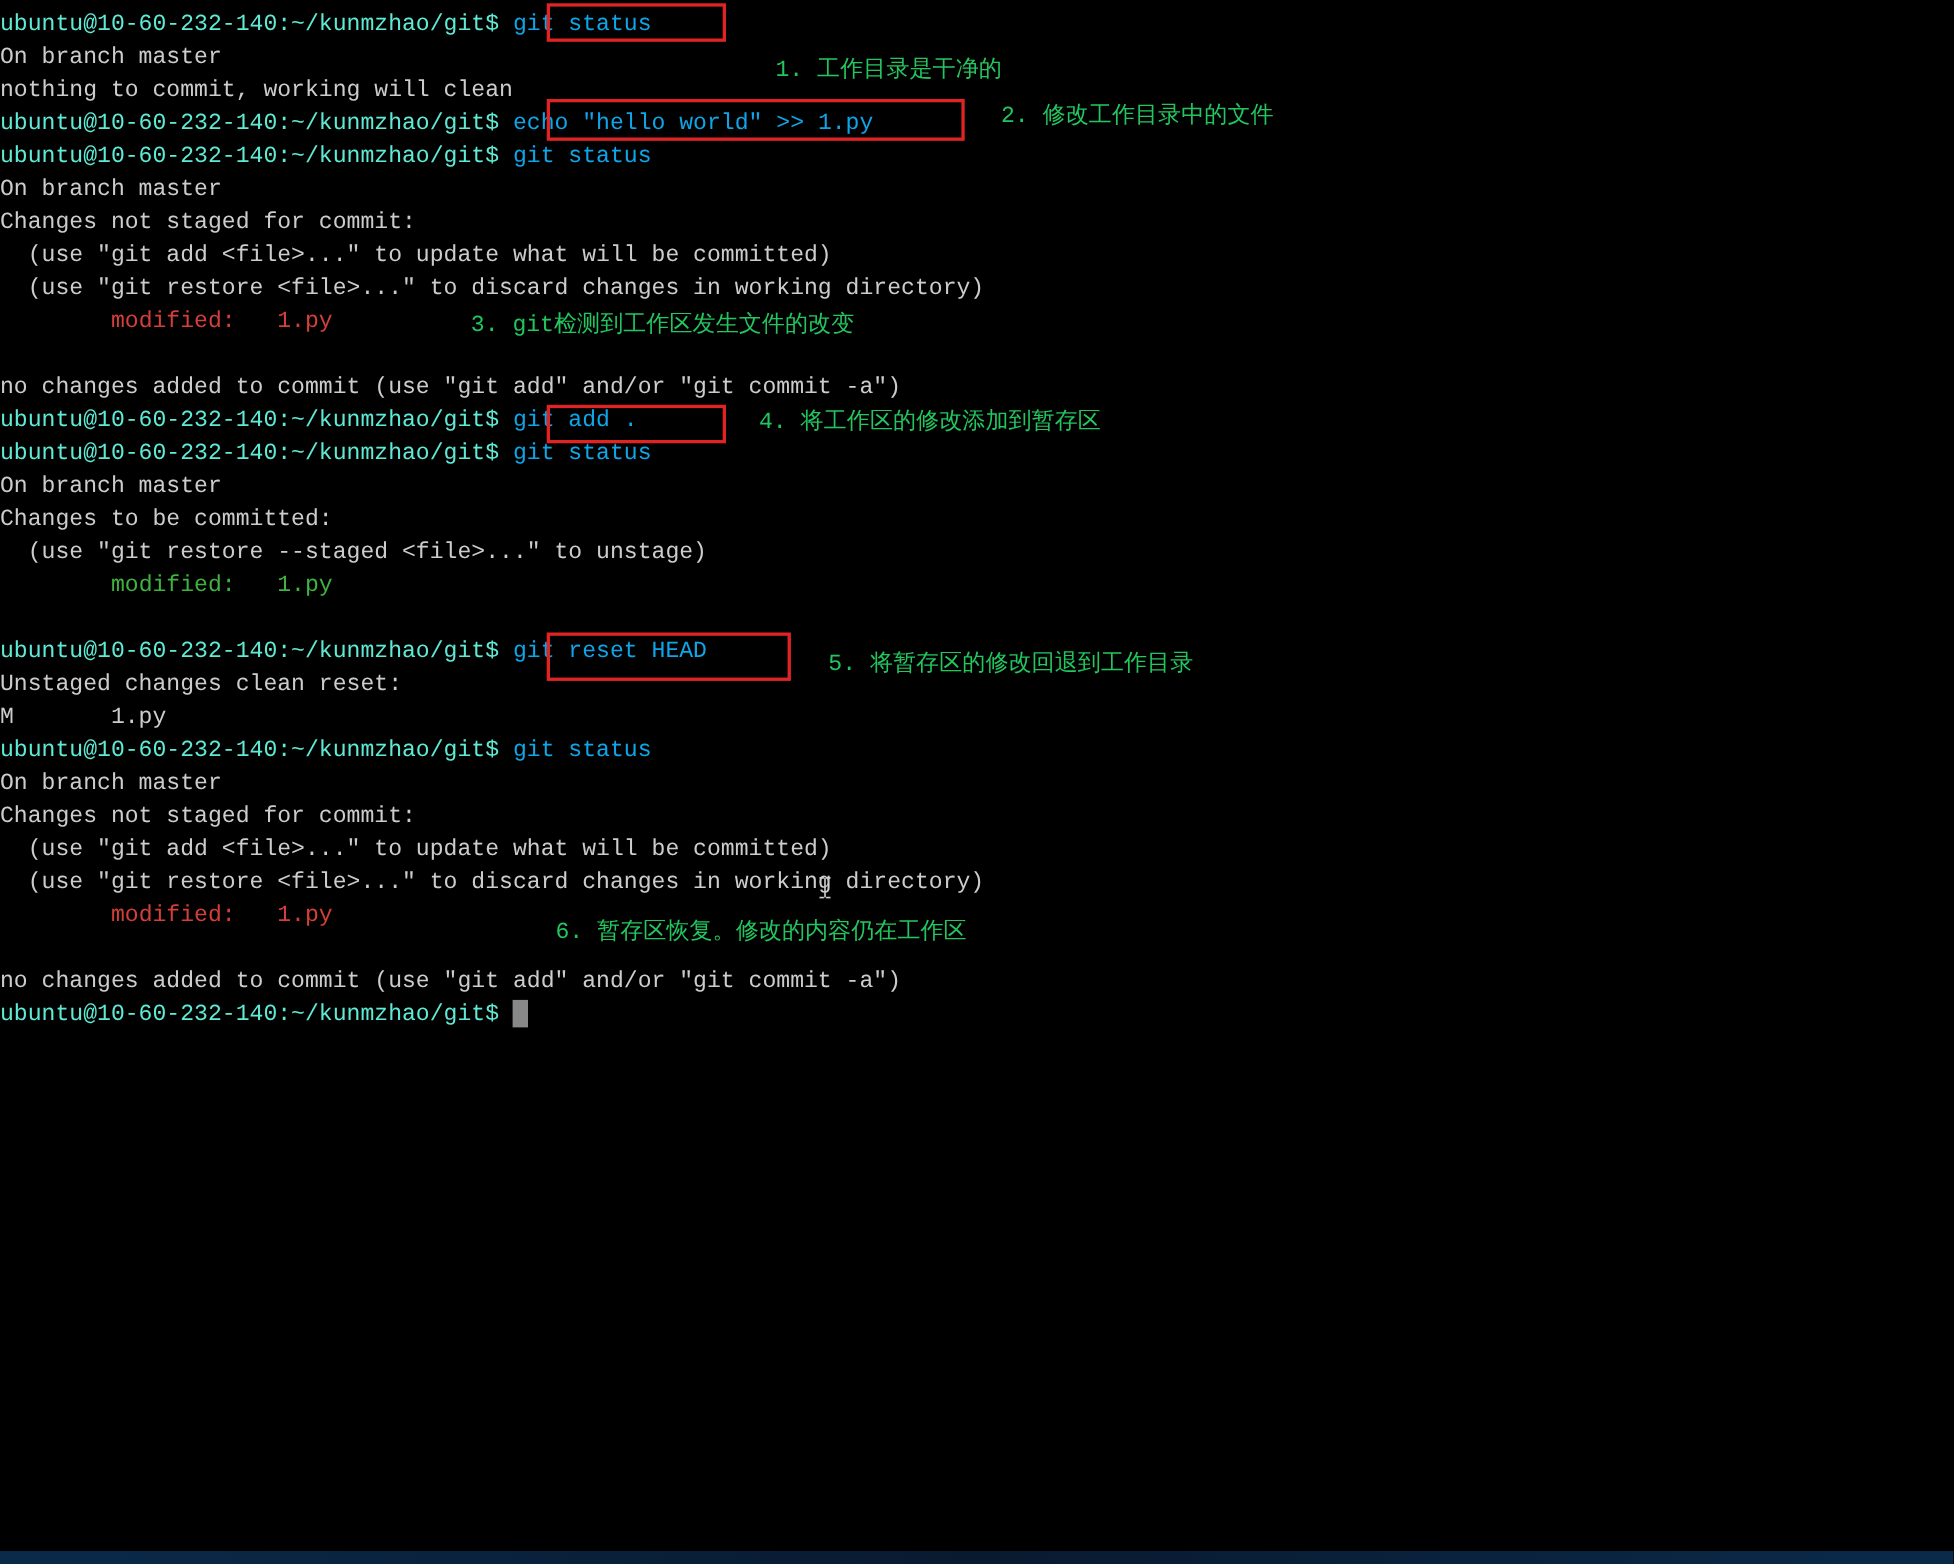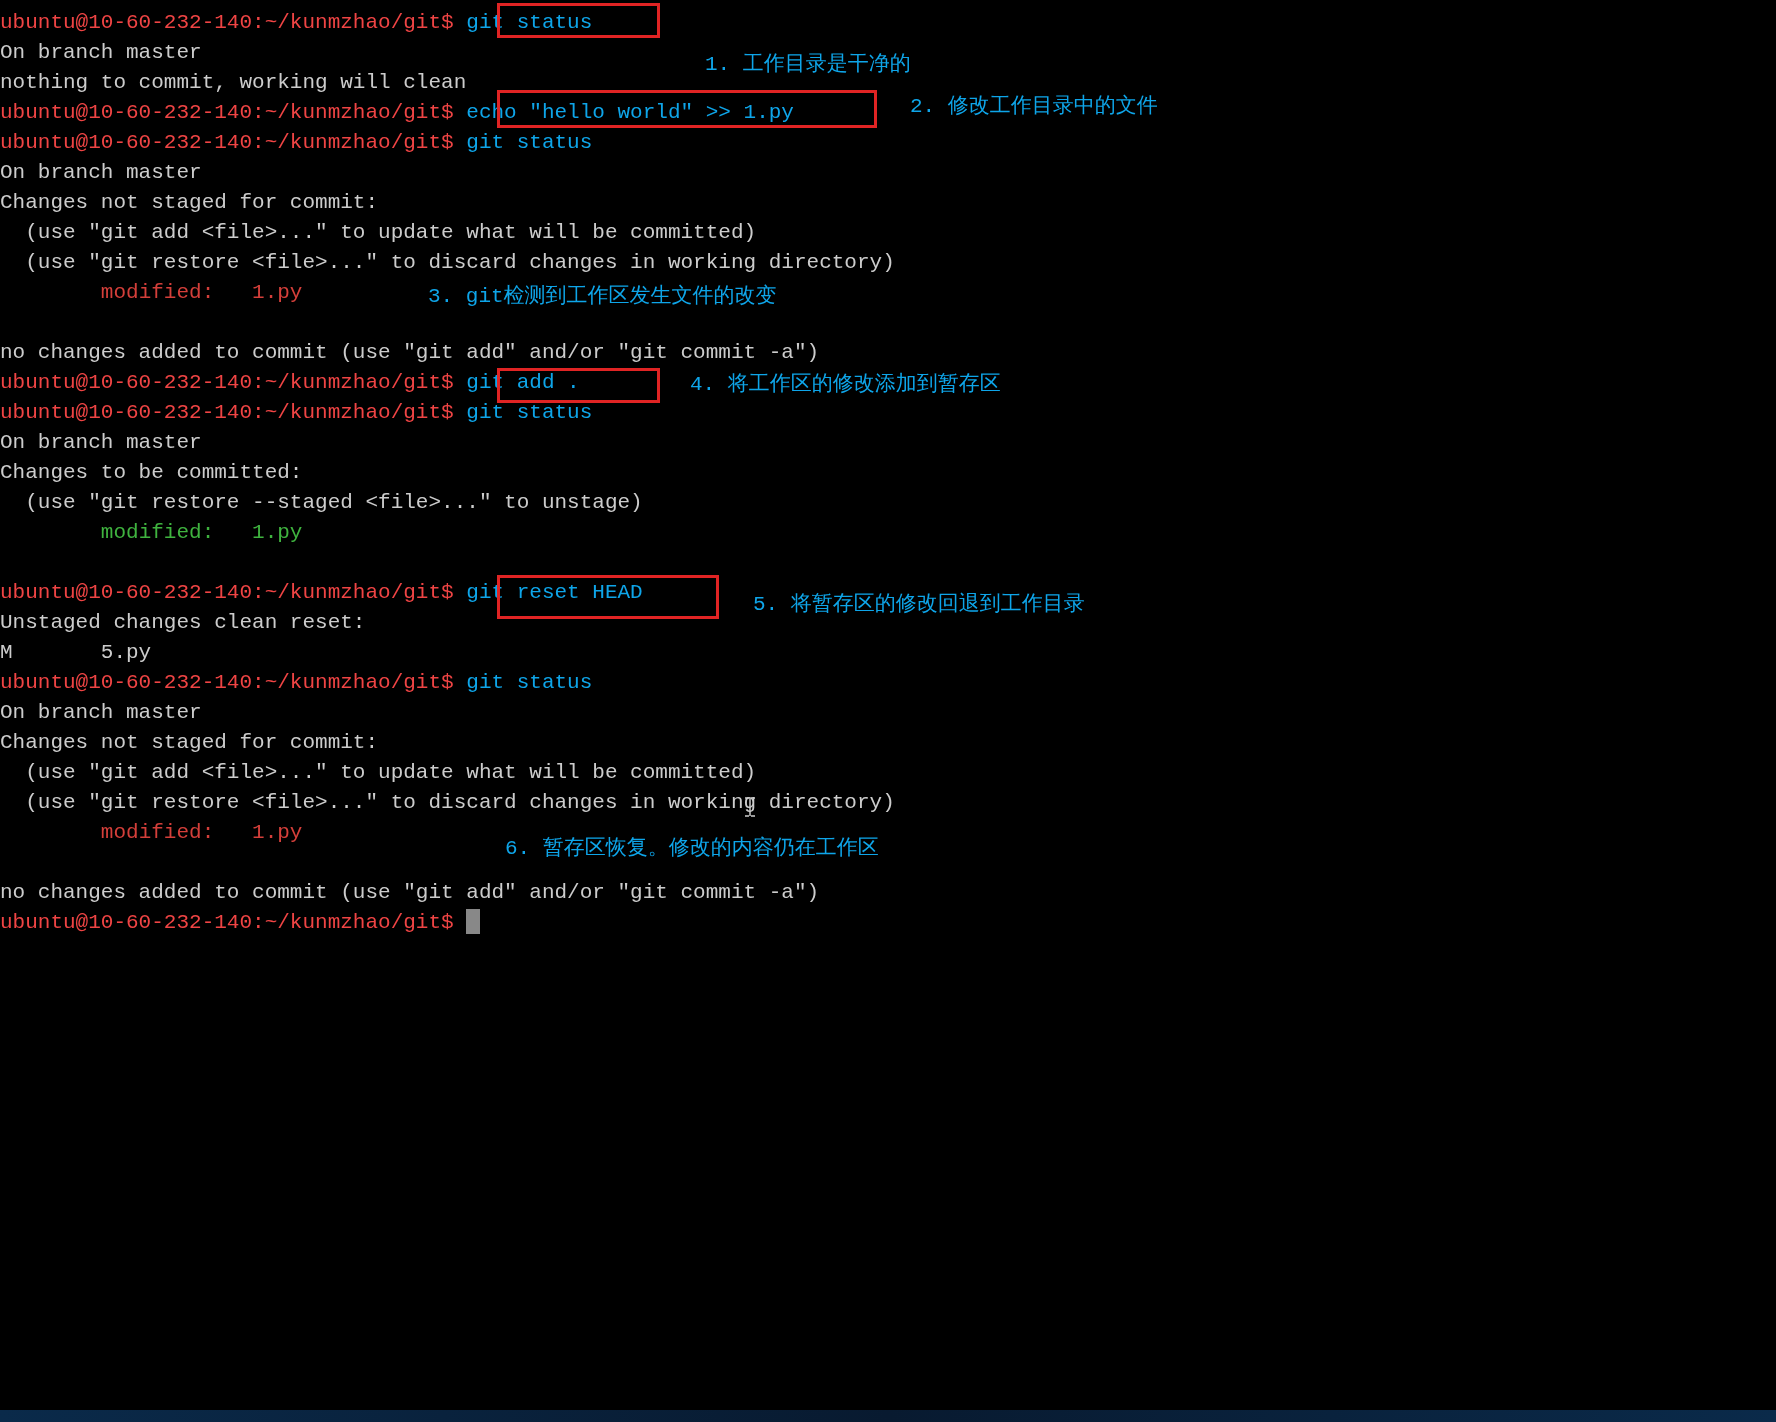--- a/index.html
+++ b/index.html
@@ -9,27 +9,27 @@
       font-family: "Consolas", "Monaco", "Courier New", monospace;
       font-size: 21px;
       line-height: 30px;
       padding: 8px 0 0 0;
       position: relative;
       width: 1776px;
       height: 1422px;
       overflow: hidden;
     }
     .line { white-space: pre; }
-    .prompt { color: #ef4444; }
+    .prompt { color: #5eead4; }
     .cmd { color: #0ea5e9; }
     .red { color: #d43f3a; }
     .green { color: #3fb33f; }
     .annot {
       position: absolute;
-      color: #0ea5e9;
+      color: #22c55e;
       font-size: 21px;
       white-space: nowrap;
     }
     .box {
       position: absolute;
       border: 3px solid #e02424;
       background: transparent;
     }
     .cursor {
       display: inline-block;
@@ -70,21 +70,21 @@
   <div class="line">no changes added to commit (use "git add" and/or "git commit -a")</div>
   <div class="line"><span class="prompt">ubuntu@10-60-232-140:~/kunmzhao/git$ </span><span class="cmd">git add .</span></div>
   <div class="line"><span class="prompt">ubuntu@10-60-232-140:~/kunmzhao/git$ </span><span class="cmd">git status</span></div>
   <div class="line">On branch master</div>
   <div class="line">Changes to be committed:</div>
   <div class="line">  (use "git restore --staged &lt;file&gt;..." to unstage)</div>
   <div class="line"><span>        </span><span class="green">modified:   1.py</span></div>
   <div class="line">&nbsp;</div>
   <div class="line"><span class="prompt">ubuntu@10-60-232-140:~/kunmzhao/git$ </span><span class="cmd">git reset HEAD</span></div>
   <div class="line">Unstaged changes clean reset:</div>
-  <div class="line">M       5.py</div>
+  <div class="line">M       1.py</div>
   <div class="line"><span class="prompt">ubuntu@10-60-232-140:~/kunmzhao/git$ </span><span class="cmd">git status</span></div>
   <div class="line">On branch master</div>
   <div class="line">Changes not staged for commit:</div>
   <div class="line">  (use "git add &lt;file&gt;..." to update what will be committed)</div>
   <div class="line">  (use "git restore &lt;file&gt;..." to discard changes in working directory)</div>
   <div class="line"><span>        </span><span class="red">modified:   1.py</span></div>
   <div class="line">&nbsp;</div>
   <div class="line">no changes added to commit (use "git add" and/or "git commit -a")</div>
   <div class="line"><span class="prompt">ubuntu@10-60-232-140:~/kunmzhao/git$ </span><span class="cursor"></span></div>
 </div>

